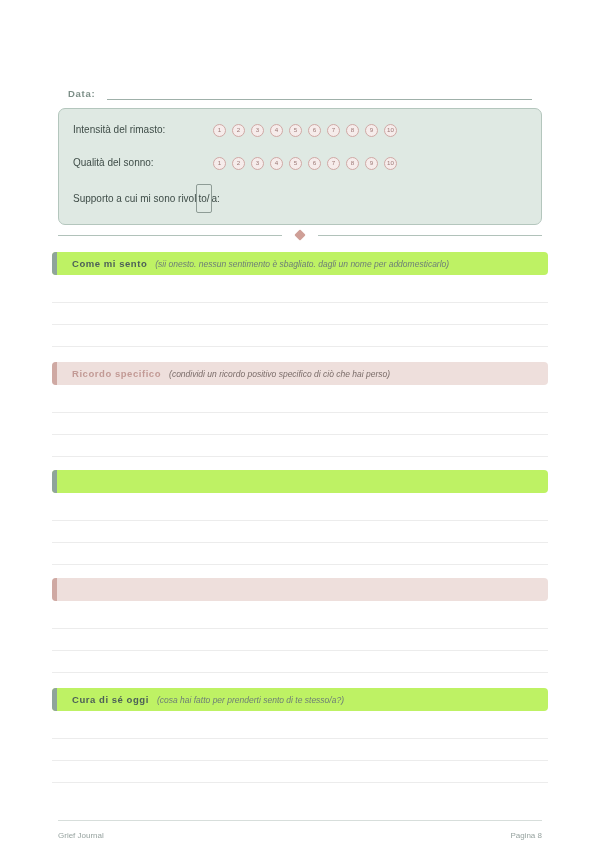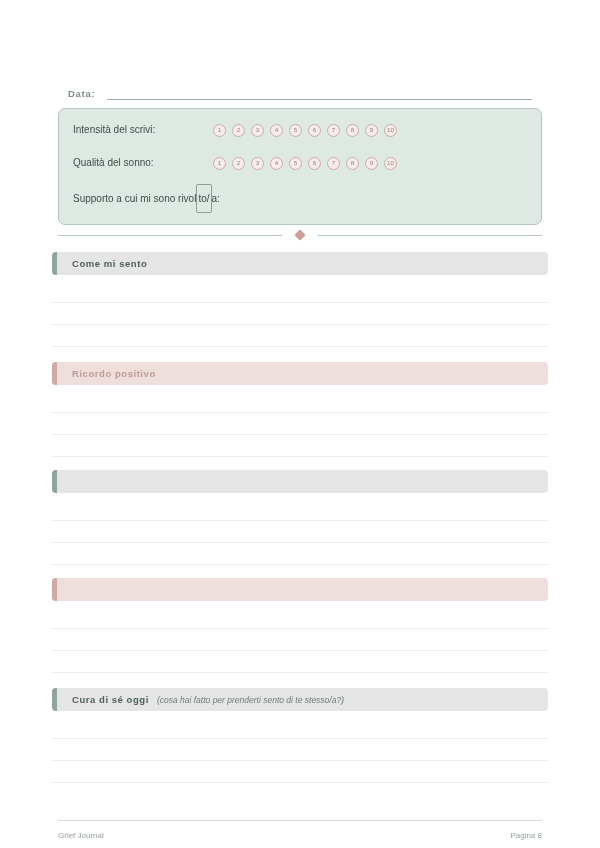--- a/index.html
+++ b/index.html
@@ -185,21 +185,21 @@
     font-style: italic;
     line-height: 12px;
     margin-left: 8px;
     overflow: hidden;
     text-overflow: ellipsis;
     white-space: nowrap;
     min-width: 0;
   }
 
   
-  .theme-green .sec-head { background: #e5e5e5; text-align: right; }
+  .theme-green .sec-head { background: #bef264; text-align: right; }
   .theme-green .accent { background: #8fa49b; }
   .theme-green .sec-title { color: #4c5f58; }
   .theme-green .sec-hint { color: #6d7d77; }
 
   
   .theme-rose .sec-head { background: #eedfdc; }
   .theme-rose .accent { background: #cfa9a3; }
   .theme-rose .sec-title { color: #c29a95; }
   .theme-rose .sec-hint { color: #7a6c69; }
 
@@ -246,21 +246,21 @@
 <div class="page">
 
   <div class="date-row">
     <div class="date-label">Data:</div>
     <div class="date-line"></div>
   </div>
 
   <div class="metrics-panel">
 
     <div class="metric-row r1">
-      <div class="metric-label">Intensità del scrivi:</div>
+      <div class="metric-label">Intensità del rimasto:</div>
       <div class="scale">
         <div class="scale-dot">1</div>
         <div class="scale-dot">2</div>
         <div class="scale-dot">3</div>
         <div class="scale-dot">4</div>
         <div class="scale-dot">5</div>
         <div class="scale-dot">6</div>
         <div class="scale-dot">7</div>
         <div class="scale-dot">8</div>
         <div class="scale-dot">9</div>
@@ -293,34 +293,36 @@
     <div class="rule"></div>
     <div class="gem"></div>
     <div class="rule"></div>
   </div>
 
   <div class="section theme-green" style="top:228px;">
     <div class="sec-head">
       <div class="accent"></div>
       <div class="head-inner">
         <span class="sec-title">Come mi sento</span>
+        <span class="sec-hint">(sii onesto. nessun sentimento è sbagliato. dagli un nome per addomesticarlo)</span>
       </div>
     </div>
     <div class="lines" style="top:23px;height:70px;">
       <div class="wline" style="top:27px;"></div>
       <div class="wline" style="top:49px;"></div>
       <div class="wline" style="top:71px;"></div>
     </div>
   </div>
 
   <div class="section theme-rose" style="top:338px;">
     <div class="sec-head">
       <div class="accent"></div>
       <div class="head-inner">
-        <span class="sec-title">Ricordo positivo</span>
+        <span class="sec-title">Ricordo specifico</span>
+        <span class="sec-hint">(condividi un ricordo positivo specifico di ciò che hai perso)</span>
       </div>
     </div>
     <div class="lines" style="top:23px;height:70px;">
       <div class="wline" style="top:27px;"></div>
       <div class="wline" style="top:49px;"></div>
       <div class="wline" style="top:71px;"></div>
     </div>
   </div>
 
   <div class="section theme-green" style="top:446px;">

